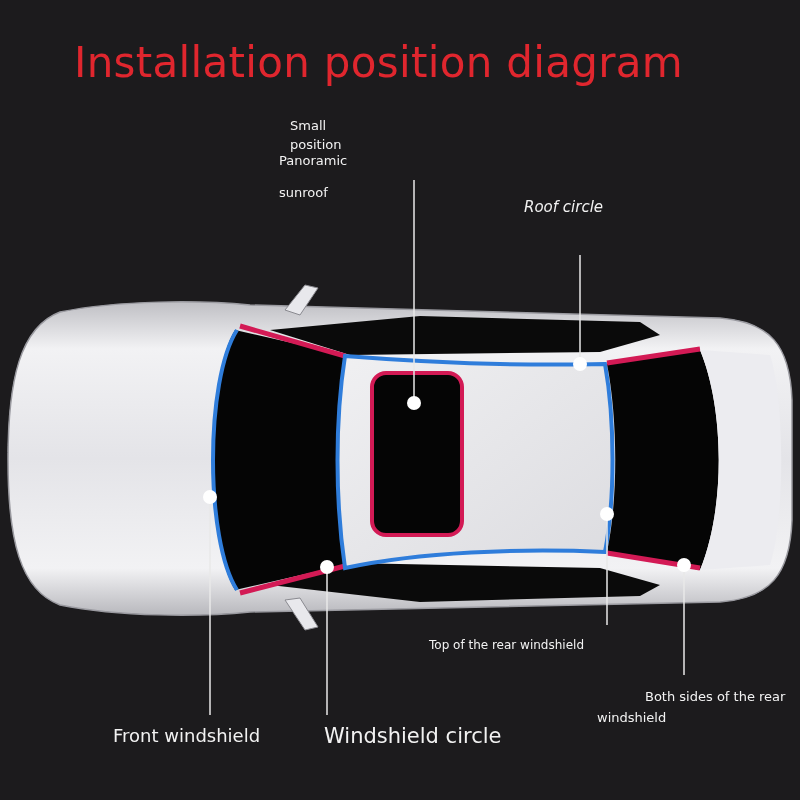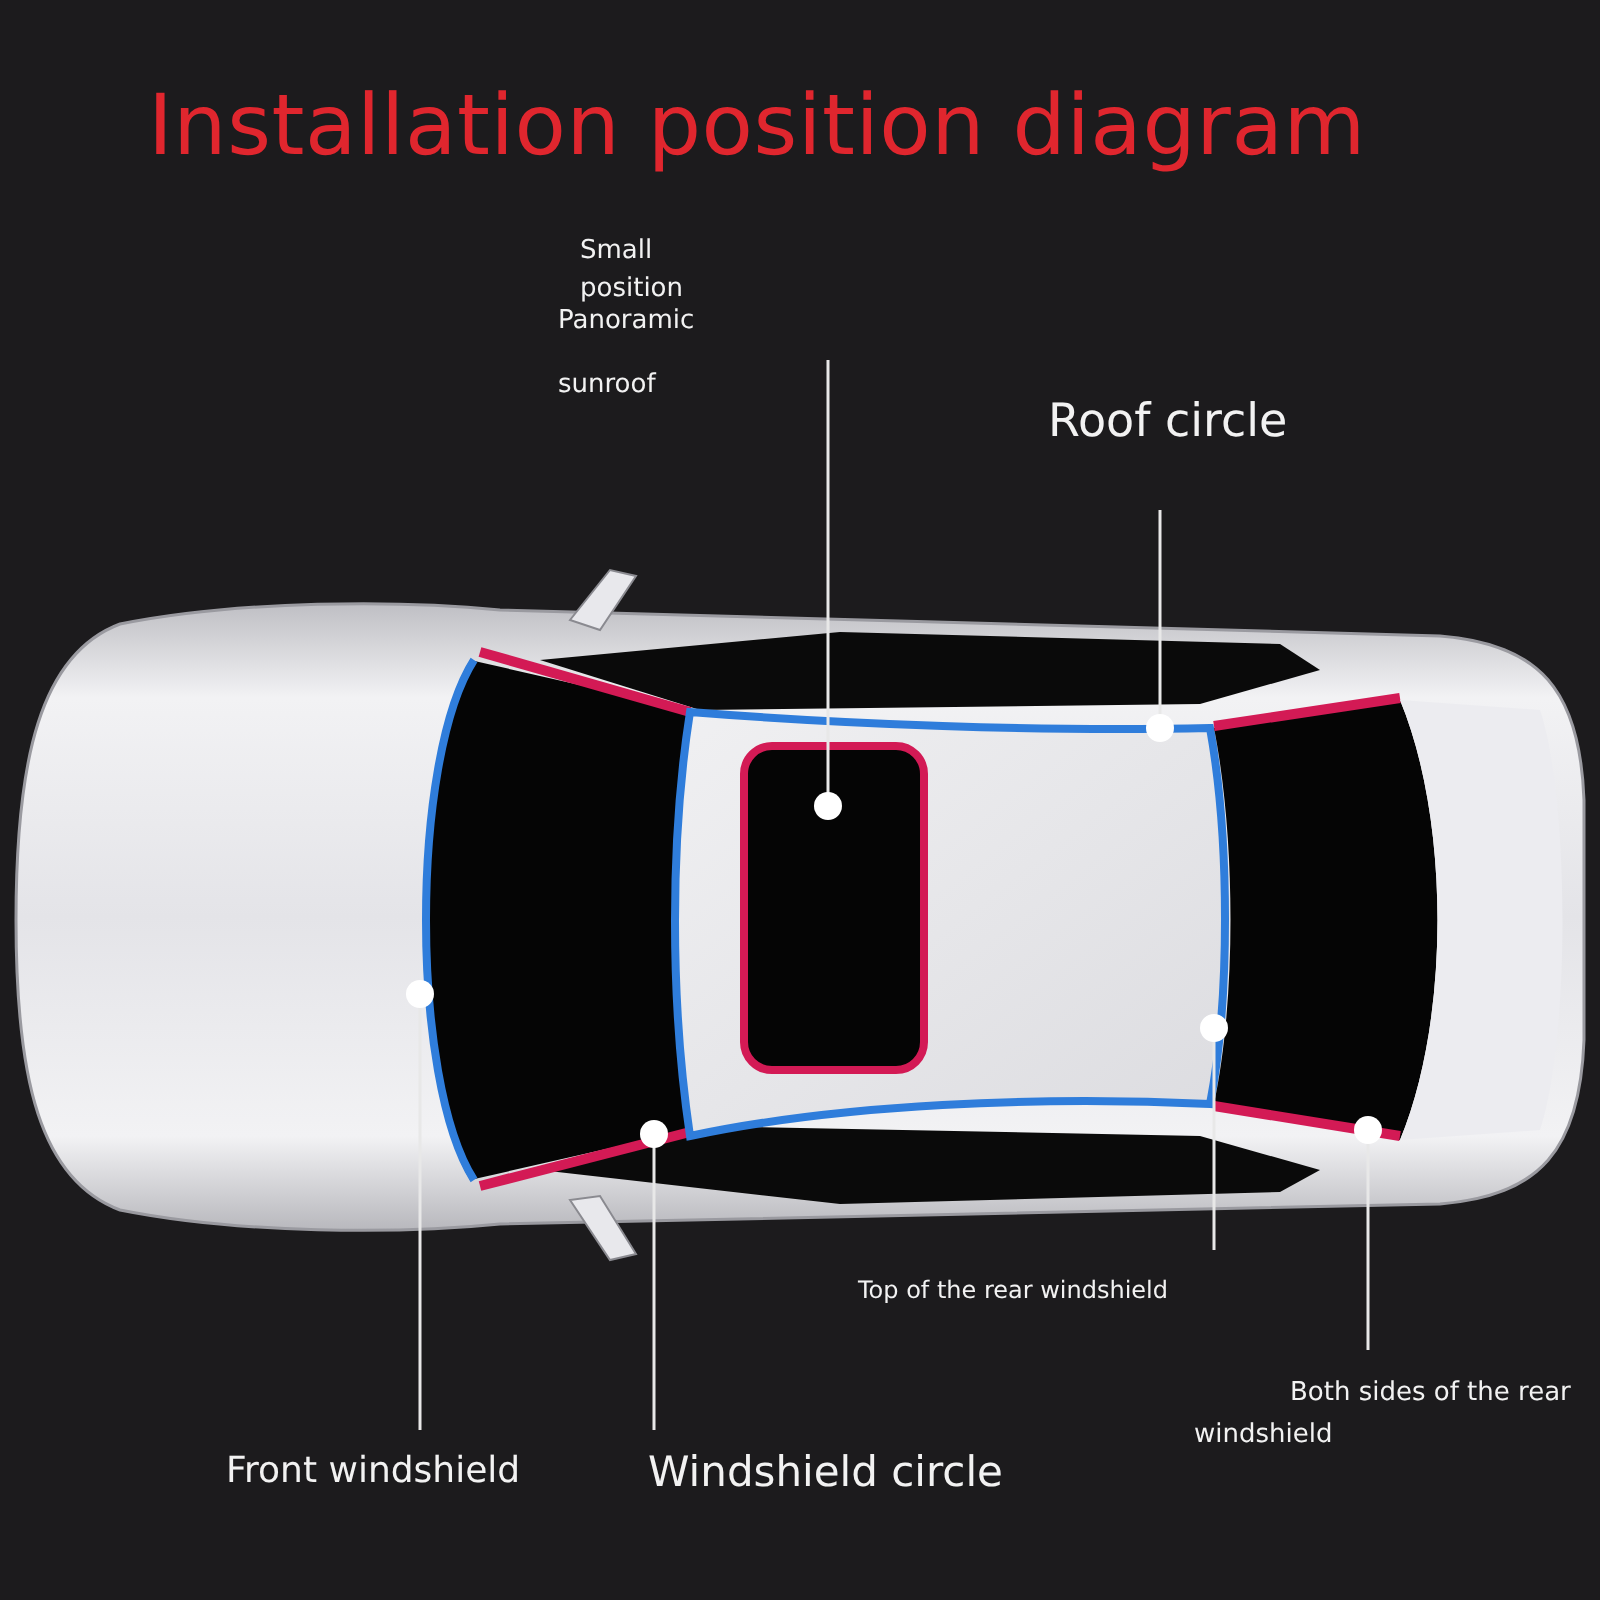--- a/index.html
+++ b/index.html
@@ -1,20 +1,20 @@
 <!DOCTYPE html>
 <html><head>
 <meta charset="utf-8">
 <style>
   html, body { margin: 0; padding: 0; background: #1c1b1d; }
   body { width: 800px; height: 800px; position: relative; overflow: hidden; font-family: "DejaVu Sans", "Liberation Sans", sans-serif; }
   .title { position: absolute; left: 0; width: 683px; top: 38px; text-align: right; font-size: 42px; font-weight: normal; color: #e0262e; letter-spacing: 0.3px; }
   .label { position: absolute; color: #f2f2f2; white-space: nowrap; text-align: center; }
   .small { font-size: 13px; line-height: 18px; }
-  .med { font-size: 23px; }
+  .med { font-size: 15px; font-style: italic; }
   .large { font-size: 21px; }
   svg.car { position: absolute; left: 0; top: 0; }
 </style>
 </head>
 <body>
 
 <div class="title">Installation position diagram</div>
 
 <svg class="car" width="800" height="800" viewBox="0 0 800 800">
   <defs>

